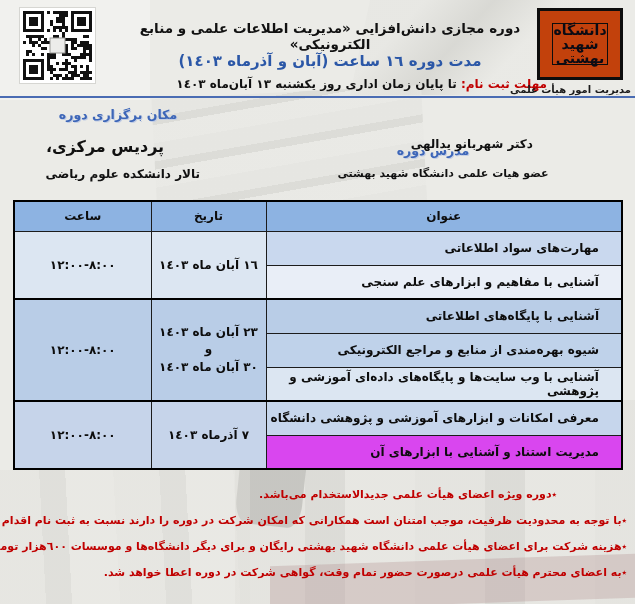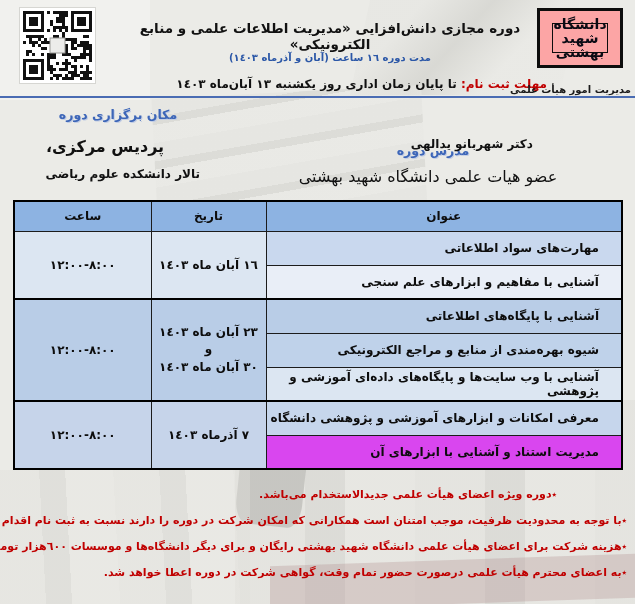--- a/index.html
+++ b/index.html
@@ -22,36 +22,36 @@
     background:repeating-linear-gradient(90deg,#dddcd7 0 70px,#cac9c4 70px 110px,#e3e2dd 110px 180px); opacity:.45; }
   .decor-figure { left:240px; top:408px; width:66px; height:118px; background:#8f8e8a; opacity:.35; border-radius:40% 40% 20% 20%; transform:rotate(6deg); }
   .decor-redstreak { left:270px; top:560px; width:365px; height:44px; background:#b49191; opacity:.33; transform:skewY(-2deg); }
   .decor-leftsteps { left:0; top:470px; width:250px; height:134px;
     background:repeating-linear-gradient(87deg,#e0dfda 0 46px,#cfcec9 46px 72px,#e6e5e0 72px 120px); opacity:.4; }
 
   .layer { position:absolute; z-index:1; }
 
   
   .qr-box { left:20px; top:8px; width:75px; height:75px; background:#fff; box-shadow:0 0 0 1px #d6d6d2; }
-  .logo-box { top:8px; width:86px; height:60px; background:#fca5a5; border:3px solid #0d0d0d; padding:12px; }
+  .logo-box { top:8px; width:86px; height:72px; background:#c2410c; border:3px solid #0d0d0d; padding:12px; }
   .logo-box { left:auto; right:12px; }
   .logo-inner { width:100%; height:100%; border:1px solid #0d0d0d; display:flex; align-items:center; justify-content:center;
     font-weight:bold; font-size:14px; line-height:1.02; text-align:center; color:#0b0b14; padding:1px; letter-spacing:-1px; }
   .main-title { left:110px; top:20px; width:440px; text-align:center; font-size:13.5px; font-weight:bold; color:#111; }
-  .duration { left:110px; top:52px; width:440px; text-align:center; font-size:10px; font-weight:bold; color:#2b57a7; }
+  .duration { left:110px; top:52px; width:440px; text-align:center; font-size:15px; font-weight:bold; color:#2b57a7; }
   .deadline { right:88px; top:77px; font-size:12px; font-weight:bold; color:#111; white-space:nowrap; }
   .deadline .red { color:#c00000; }
   .department { right:4px; top:84px; font-size:10px; font-weight:bold; color:#1a1a1a; }
   .blue-rule { left:0; top:96px; width:635px; height:2px; background:#4a6cb3; }
 
   
   .wordart { font-size:12.5px; font-weight:bold; color:#3d66b8; text-shadow:1px 1px 0 #c2cde4; text-align:center; }
   .instructor-heading { left:333px; top:107px; width:200px;margin-top:36px; }
   .instructor-name { left:333px; top:137px; width:200px; text-align:right; font-size:12px; font-weight:bold; color:#111; }
-  .instructor-affiliation { left:298px; top:167px; width:260px; text-align:center; font-size:16px; font-weight:normal; color:#111; }
+  .instructor-affiliation { left:313px; top:167px; width:260px; text-align:center; font-size:11px; font-weight:bold; color:#111; }
   .location-heading { left:18px; top:107px; width:200px; }
   .location-line1 { left:5px; top:137px; width:200px; text-align:center; font-size:16px; font-weight:bold; color:#111; }
   .location-line2 { left:0; top:167px; width:200px; text-align:right; font-size:12px; font-weight:bold; color:#111; }
 
   
   table.schedule { left:13px; top:200px; width:608px; position:absolute; z-index:1;
     border-collapse:collapse; table-layout:fixed; direction:rtl; }
   .schedule th, .schedule td { border:1px solid #1c1c1c; font-weight:bold; color:#0d0d0d; }
   .schedule { border:2px solid #000; }
   .schedule th { background:#8db3e2; height:30px; font-size:12px; text-align:center; }

